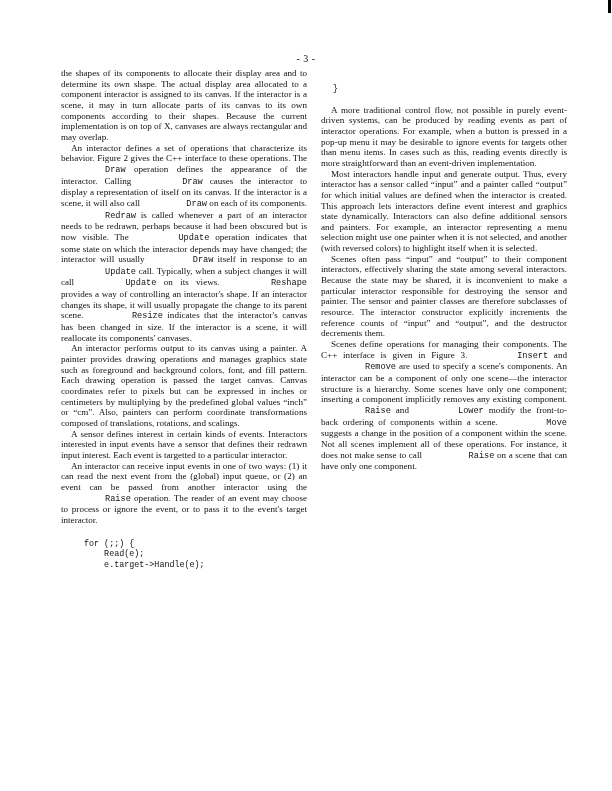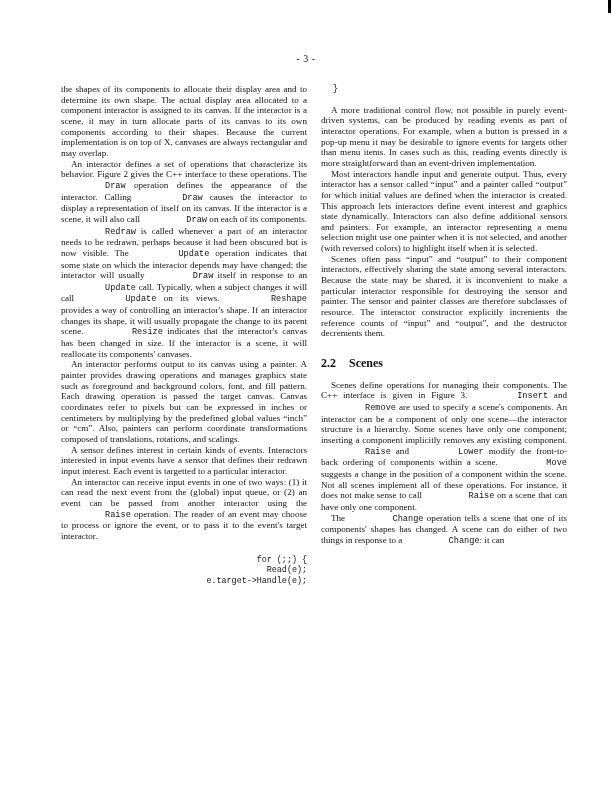--- a/index.html
+++ b/index.html
@@ -2,27 +2,27 @@
 <html><head>
   <meta charset="utf-8">
   <style>
     html, body { margin: 0; padding: 0; background: #ffffff; }
     body { width: 612px; height: 791px; position: relative; overflow: hidden;
            font-family: "Liberation Serif", "DejaVu Serif", serif; color: #111; }
     .corner-mark { position: absolute; left: 608px; top: 0; width: 3px; height: 13px; background: #000; }
     .page-number { position: absolute; top: 53px; left: 0; width: 612px; text-align: center;
                    font-size: 10px; letter-spacing: 0.5px; }
     .column { position: absolute; width: 246px; font-size: 9.1px; line-height: 10.65px; text-align: justify; }
-    .col-left { left: 61px; top: 84px; }
+    .col-left { left: 61px; top: 68px; }
     .col-right { left: 321px; top: 84px; }
     .para { margin: 0; text-indent: 10px; }
     .para.noindent { text-indent: 0; }
     .mono { font-family: "Liberation Mono", "DejaVu Sans Mono", monospace; font-size: 8.6px; padding-left: 44px; }
     .code-block { margin: 13px 0 0 23px; font-family: "Liberation Mono", "DejaVu Sans Mono", monospace;
-                  font-size: 8.4px; line-height: 10.6px; white-space: pre; text-align: right; }
+                  font-size: 8.4px; line-height: 10.6px; white-space: pre; text-align: left; }
     .code-close { margin: 0 0 0 12px; font-family: "Liberation Mono", "DejaVu Sans Mono", monospace;
                   font-size: 8.4px; line-height: 10.6px; white-space: pre; }
     .section-heading { margin: 19px 0 11px 0; font-size: 12px; font-weight: bold; text-indent: 0; }
     .section-heading .num { display: inline-block; width: 28px; }
     .gap { height: 10px; }
   </style>
 </head>
 <body>
 
 <div class="corner-mark"></div>
@@ -39,16 +39,14 @@
     Read(e);
     e.target-&gt;Handle(e);</div>
 </div>
 
 <div class="column col-right">
   <div class="code-close">}</div>
   <div class="gap"></div>
   <p class="para">A more traditional control flow, not possible in purely event-driven systems, can be produced by reading events as part of interactor operations. For example, when a button is pressed in a pop-up menu it may be desirable to ignore events for targets other than menu items. In cases such as this, reading events directly is more straightforward than an event-driven implementation.</p>
   <p class="para">Most interactors handle input and generate output. Thus, every interactor has a sensor called “input” and a painter called “output” for which initial values are defined when the interactor is created. This approach lets interactors define event interest and graphics state dynamically. Interactors can also define additional sensors and painters. For example, an interactor representing a menu selection might use one painter when it is not selected, and another (with reversed colors) to highlight itself when it is selected.</p>
   <p class="para">Scenes often pass “input” and “output” to their component interactors, effectively sharing the state among several interactors. Because the state may be shared, it is inconvenient to make a particular interactor responsible for destroying the sensor and painter. The sensor and painter classes are therefore subclasses of resource. The interactor constructor explicitly increments the reference counts of “input” and “output”, and the destructor decrements them.</p>
-  <div class="section-heading"><span class="num">2.2</span><span>Scenes</span></div>
   <p class="para"><span>Scenes define operations for managing their components. The C++ interface is given in Figure 3. </span><span class="mono">Insert</span><span> and </span><span class="mono">Remove</span><span> are used to specify a scene's components. An interactor can be a component of only one scene—the interactor structure is a hierarchy. Some scenes have only one component; inserting a component implicitly removes any existing component. </span><span class="mono">Raise</span><span> and </span><span class="mono">Lower</span><span> modify the front-to-back ordering of components within a scene. </span><span class="mono">Move</span><span> suggests a change in the position of a component within the scene. Not all scenes implement all of these operations. For instance, it does not make sense to call </span><span class="mono">Raise</span><span> on a scene that can have only one component.</span></p>
-  <p class="para"><span>The </span><span class="mono">Change</span><span> operation tells a scene that one of its components' shapes has changed. A scene can do either of two things in response to a </span><span class="mono">Change</span><span>: it can</span></p>
 </div>
 
 </body></html>

